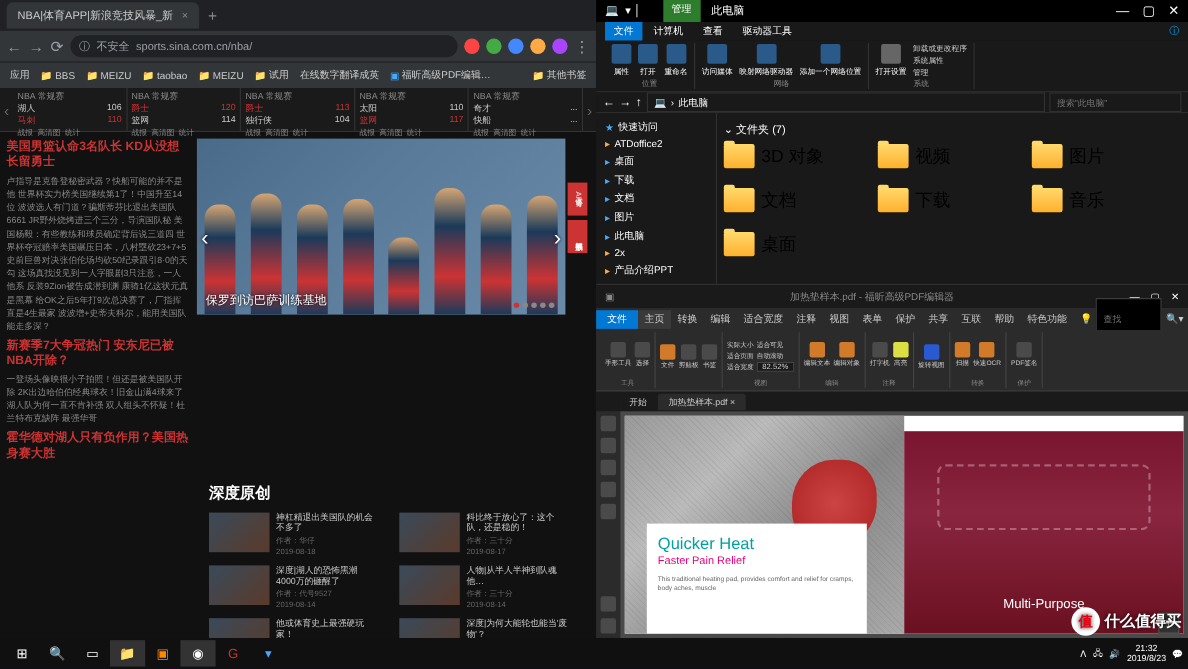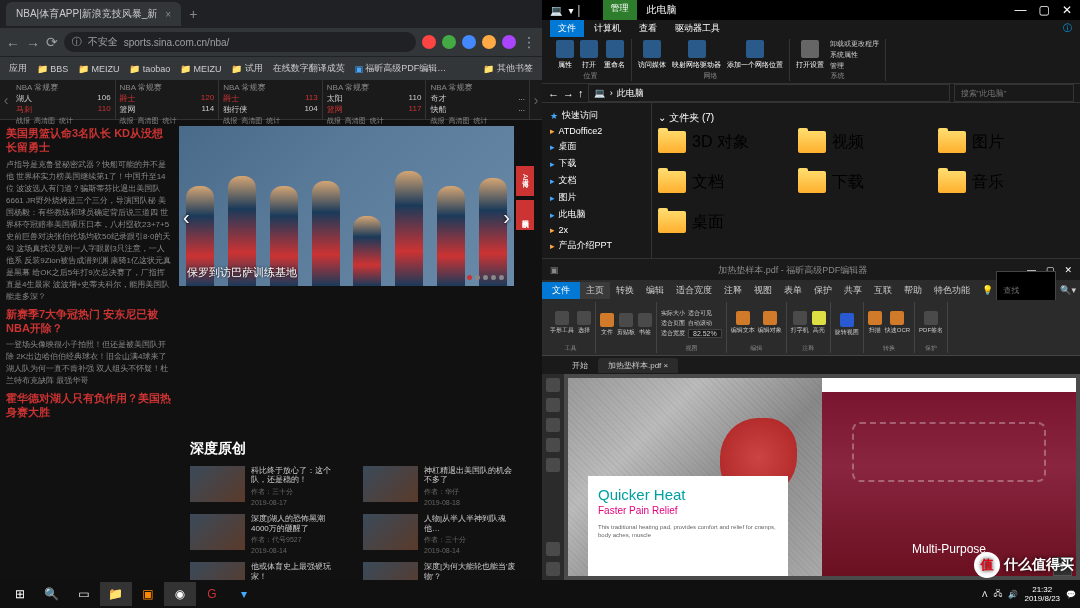--- a/index.html
+++ b/index.html
@@ -305,31 +305,31 @@
         </div>
       </div>
     </div>
 
     <div class="deep">
       <div class="deep-title">深度原创</div>
       <div class="deep-grid">
         <div class="card">
               <div class="card-img"></div>
               <div class="card-txt">
+                <div class="card-title">神杠精退出美国队的机会不多了</div>
+                <div class="card-meta">作者：<span>华仔</span></div>
+                <div class="card-meta">2019-08-18</div>
+              </div>
+            </div>
+        <div class="card">
+              <div class="card-img"></div>
+              <div class="card-txt">
                 <div class="card-title">科比终于放心了：这个队，还是稳的！</div>
                 <div class="card-meta">作者：<span>三十分</span></div>
                 <div class="card-meta">2019-08-17</div>
-              </div>
-            </div>
-        <div class="card">
-              <div class="card-img"></div>
-              <div class="card-txt">
-                <div class="card-title">神杠精退出美国队的机会不多了</div>
-                <div class="card-meta">作者：<span>华仔</span></div>
-                <div class="card-meta">2019-08-18</div>
               </div>
             </div>
         <div class="card">
               <div class="card-img"></div>
               <div class="card-txt">
                 <div class="card-title">深度|湖人的恐怖黑潮 4000万的砸醒了</div>
                 <div class="card-meta">作者：<span>代号9527</span></div>
                 <div class="card-meta">2019-08-14</div>
               </div>
             </div>

